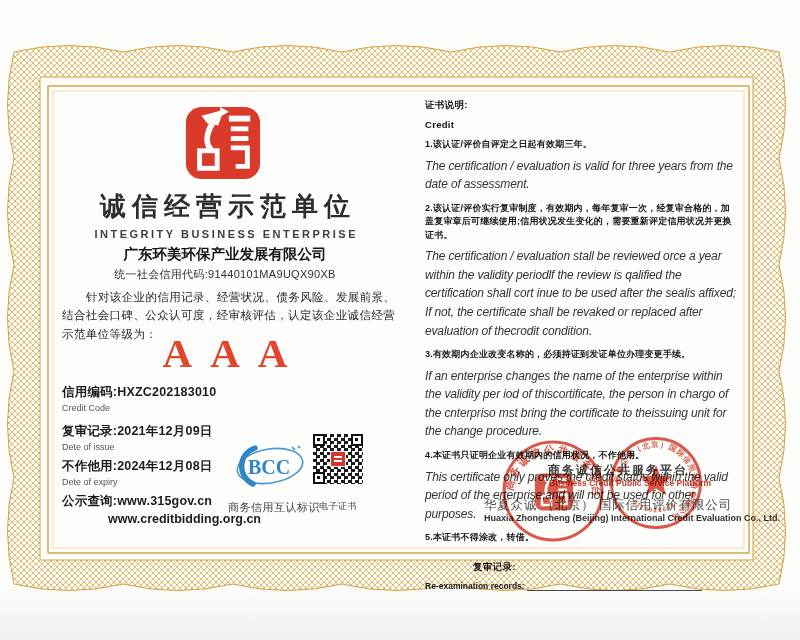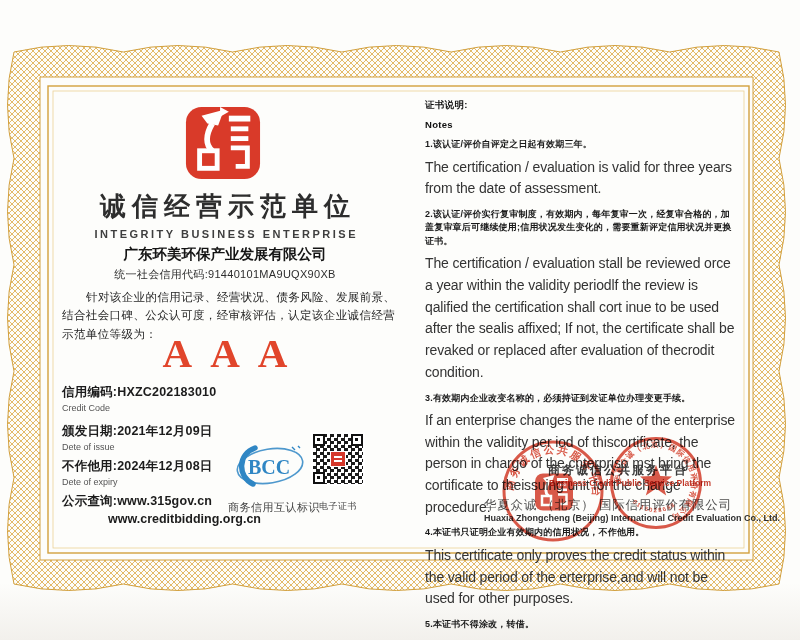--- a/index.html
+++ b/index.html
@@ -48,21 +48,21 @@
   .qr .f1{left:0;top:0;} .qr .f2{right:0;top:0;} .qr .f3{left:0;bottom:0;}
   .qr .c{position:absolute;left:17px;top:17px;width:16px;height:16px;background:#D5382B;border:1px solid #fff;box-sizing:border-box;}
   .qr .c i{position:absolute;background:#fff;}
   .qr .c i.b1{left:3px;top:4px;width:8px;height:2px;}
   .qr .c i.b2{left:3px;top:8px;width:8px;height:2px;}
 
   
   .notes{left:425px;top:99px;width:313px;color:#333;}
   .n-head{font-size:9.5px;font-weight:700;color:#111;margin-bottom:7px;letter-spacing:.3px;}
   .n-cn{font-size:9px;font-weight:700;color:#1a1a1a;margin:8px 0 5px;line-height:1.5;letter-spacing:.2px;}
-  .n-en{font-size:14px;color:#333;line-height:1.55;letter-spacing:-.15px;margin-bottom:2px;}
+  .n-en{font-size:12px;color:#333;line-height:1.55;letter-spacing:-.15px;margin-bottom:2px;font-style:italic;}
   .reexam{margin-top:16px;}
   .reexam-row{display:flex;align-items:flex-end;margin-top:7px;}
   .reexam-en{font-size:8.5px;font-weight:700;color:#1a1a1a;white-space:nowrap;}
   .reexam-line{flex:1;border-bottom:1px solid #4a4a4a;height:9px;margin-left:2px;margin-right:36px;}
 
   
   .ov1{left:548px;top:462px;font-size:12px;font-weight:600;letter-spacing:2px;color:#3c3c3c;white-space:nowrap;z-index:2;}
   .ov2{left:549px;top:478px;font-size:8.5px;font-weight:700;color:#C23A2B;white-space:nowrap;z-index:2;}
   .ov3{left:484px;top:497px;font-size:12.5px;letter-spacing:.8px;color:#4d4d4d;white-space:nowrap;z-index:2;}
   .ov4{left:484px;top:513px;font-size:9px;font-weight:700;color:#303030;white-space:nowrap;z-index:2;}
@@ -109,21 +109,21 @@
     <div>针对该企业的信用记录、经营状况、债务风险、发展前景、</div>
     <div>结合社会口碑、公众认可度，经审核评估，认定该企业诚信经营</div>
     <div>示范单位等级为：</div>
   </div>
 
   <div class="abs r1">
     <div class="info-label">信用编码:HXZC202183010</div>
     <div class="info-sub">Credit Code</div>
   </div>
   <div class="abs r2">
-    <div class="info-label">颁发日期:2021年12月09日</div>
+    <div class="info-label">复审记录:2021年12月09日</div>
     <div class="info-sub">Dete of issue</div>
   </div>
   <div class="abs r3">
     <div class="info-label">不作他用:2024年12月08日</div>
     <div class="info-sub">Dete of expiry</div>
   </div>
   <div class="abs r4">
     <div class="info-label">公示查询:www.315gov.cn</div>
   </div>
   <div class="abs r5">www.creditbidding.org.cn</div>
@@ -148,21 +148,21 @@
       </div>
     <div class="c">
         <i class="b1"></i>
         <i class="b2"></i>
       </div>
   </div>
   <div class="abs qr-caption">电子证书</div>
 
   <div class="abs notes">
     <div class="n-head">证书说明:</div>
-    <div class="n-head">Notes</div>
+    <div class="n-head">Credit</div>
 
     <div class="n-cn">1.该认证/评价自评定之日起有效期三年。</div>
     <div class="n-en">The certification / evaluation is valid for three years from the date of assessment.</div>
     <div class="n-cn">2.该认证/评价实行复审制度，有效期内，每年复审一次，经复审合格的，加盖复审章后可继续使用;信用状况发生变化的，需要重新评定信用状况并更换证书。</div>
     <div class="n-en">The certification / evaluation stall be reviewed orce a year within the validity periodlf the review is qalified the certification shall cort inue to be used after the sealis affixed; If not, the certificate shall be revaked or replaced after evaluation of thecrodit condition.</div>
     <div class="n-cn">3.有效期内企业改变名称的，必须持证到发证单位办理变更手续。</div>
     <div class="n-en">If an enterprise changes the name of the enterprise within the validity per iod of thiscortificate, the person in chargo of the cnterpriso mst bring the cortificate to theissuing unit for the change procedure.</div>
     <div class="n-cn">4.本证书只证明企业有效期内的信用状况，不作他用。</div>
     <div class="n-en">This certificate only proves the credit status within the valid period of the erterprise,and will not be used for other purposes.</div>
     <div class="n-cn">5.本证书不得涂改，转借。</div>

